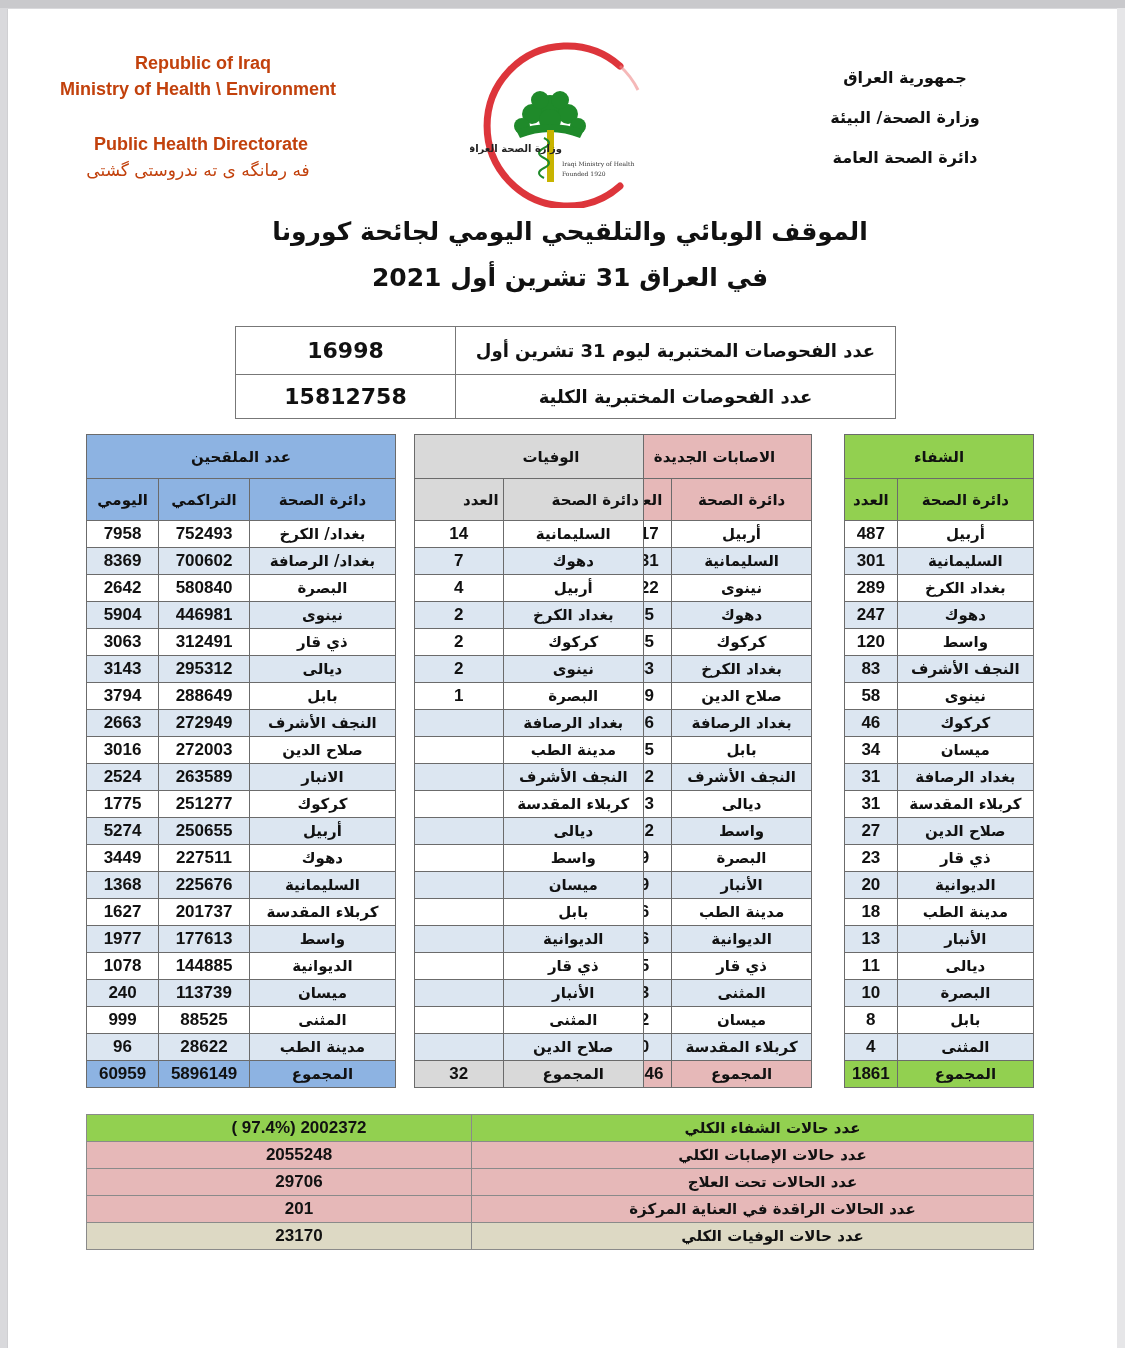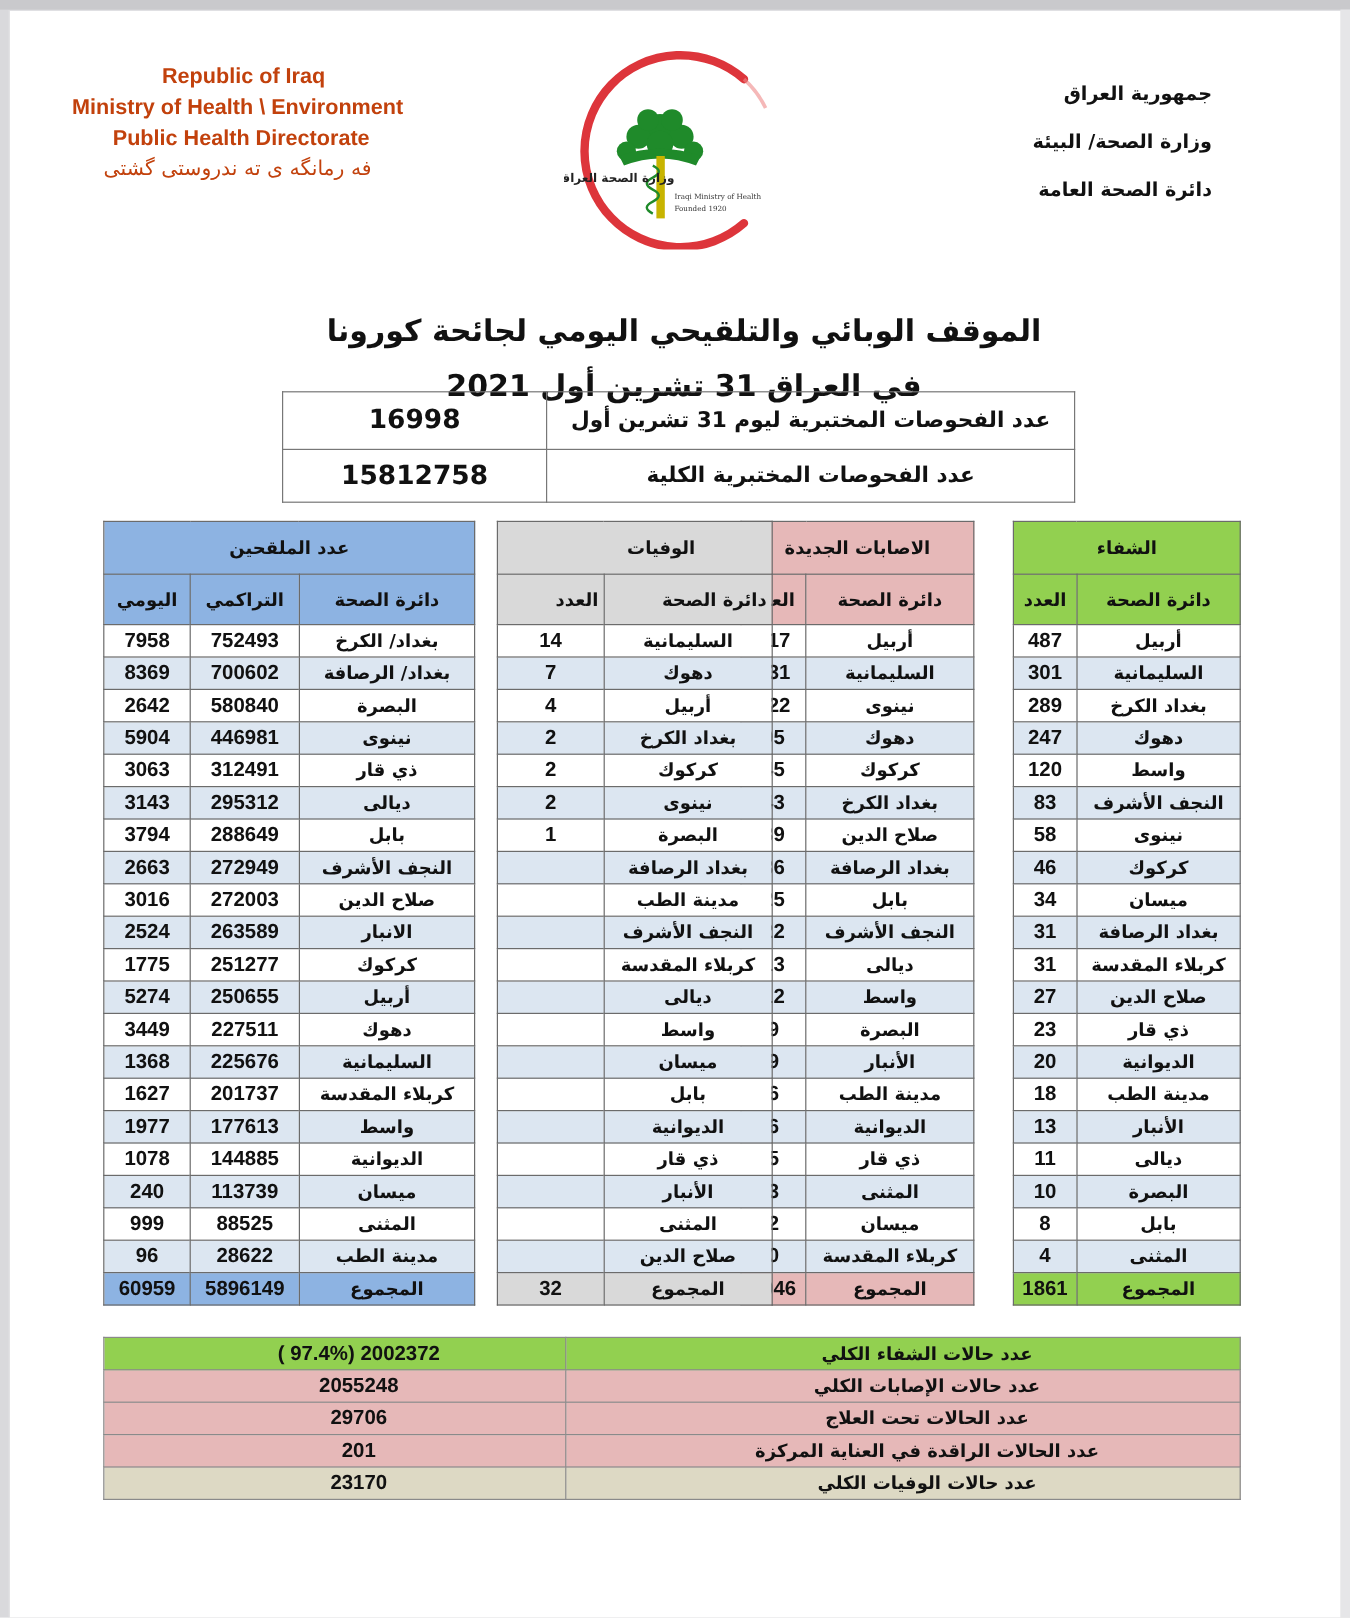--- a/index.html
+++ b/index.html
@@ -18,37 +18,37 @@
   }
   .right-edge { position:absolute; right:0; top:8px; width:8px; height:1340px; background:#e6e6e8; }
 
   
   .hdr-left {
     position: absolute; left: 38px; top: 50px; width: 320px;
     text-align: center; font-family: "Liberation Sans", sans-serif;
     font-weight: bold; font-size: 18px; line-height: 26px; color:#c2410c;
   }
   .hdr-left .l1 { padding-left: 10px; }
-  .hdr-left .l3 { padding-left: 6px; }
+  .hdr-left .l3 { padding-left: 6px; margin-top: 29px; }
   .hdr-left .kurdish { font-family: "DejaVu Sans", sans-serif; font-weight: normal; font-size: 17px; direction: rtl; }
 
   
   .hdr-right {
     position: absolute; left: 800px; top: 58px; width: 210px;
-    direction: rtl; 
+    direction: rtl; text-align: center;
     font-family: "DejaVu Sans", sans-serif; font-weight: bold; font-size: 16px; line-height: 40px;
   }
 
   
   .logo { position:absolute; left:470px; top:38px; width:200px; height:170px; }
 
   
   .title {
     position: absolute; left: 200px; width: 740px; text-align: center; direction: rtl;
-    font-family: "DejaVu Sans", sans-serif; font-weight: bold; font-size: 25px; margin-top: 44px;
+    font-family: "DejaVu Sans", sans-serif; font-weight: bold; font-size: 25px;
   }
   .title.t1 { top: 217px; }
   .title.t2 { top: 263px; }
 
   
   .tests {
     position: absolute; left: 235px; top: 326px; width: 661px;
     border-collapse: collapse; direction: rtl;
   }
   .tests td { border: 1px solid #777; height: 48px; font-weight: bold; font-size: 19px; text-align: center; }

